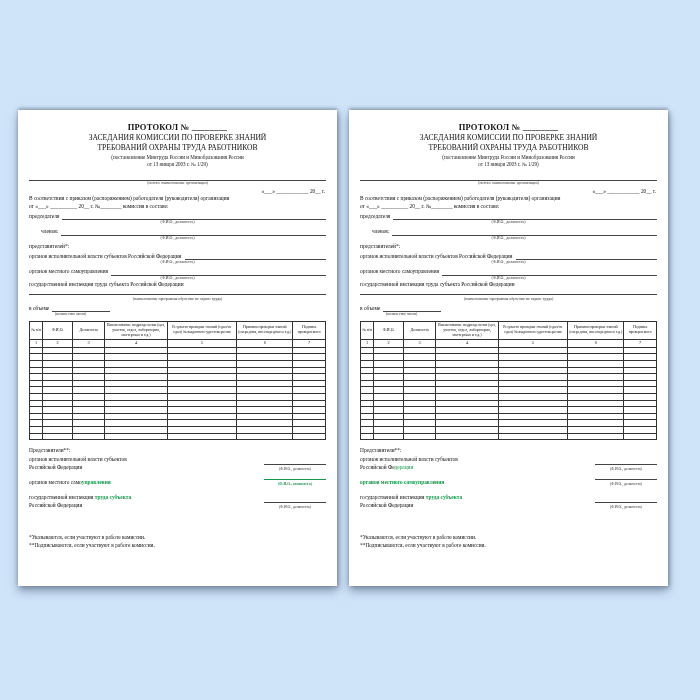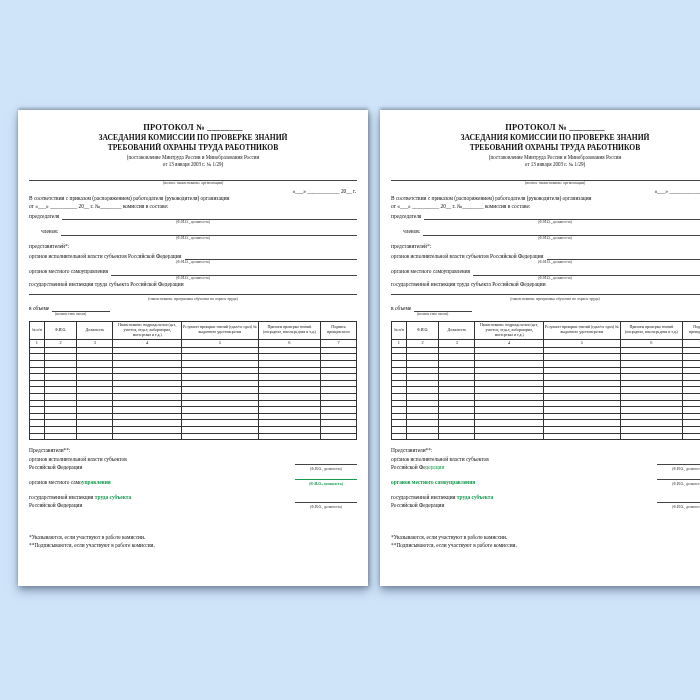--- a/index.html
+++ b/index.html
@@ -1,25 +1,25 @@
 <!DOCTYPE html>
 <html><head>
 <meta charset="utf-8">
 <style>
   html,body{margin:0;padding:0;width:700px;height:700px;overflow:hidden;}
   body{background:#cfe4f9;font-family:"Liberation Serif","DejaVu Serif",serif;}
   .spread{position:absolute;left:18px;top:110px;display:flex;gap:12px;}
   .page{
-    width:350px;height:476px;background:#ffffff;box-sizing:border-box;
+    width:319px;height:476px;background:#ffffff;box-sizing:border-box;
     padding:12px 11px 8px 11px;overflow:hidden;color:#111;position:relative;
     box-shadow:0 -2px 3px rgba(90,100,115,.45), 0 5px 9px rgba(70,90,120,.5), 2px 2px 4px rgba(80,95,115,.35);
   }
   .c{text-align:center;}
   .t1{font-size:8.5px;font-weight:bold;letter-spacing:.2px;line-height:1.3;}
-  .t23{font-size:7.6px;font-weight:bold;line-height:1.28;}
+  .t23{font-size:7.6px;font-weight:normal;line-height:1.28;}
   .sub{font-size:5.1px;line-height:1.3;color:#222;}
   .orgline{border-bottom:1px solid #444;height:7px;margin-top:5px;}
   .cap{font-size:3.9px;color:#333;text-align:center;line-height:1.3;}
   .daterow{font-size:5.4px;text-align:right;margin:2px 1px 1px 0;}
   .body-l{font-size:5.4px;line-height:1.45;}
   .row{display:flex;align-items:flex-end;font-size:5.4px;line-height:1.4;margin-top:2px;}
   .fill{flex:1 1 auto;border-bottom:1px solid #444;height:7px;margin-left:3px;}
   .fill-short{flex:0 0 58px;border-bottom:1px solid #444;height:7px;margin-left:3px;}
   .indent{margin-left:12px;}
   .fullline{border-bottom:1px solid #444;height:6px;}

